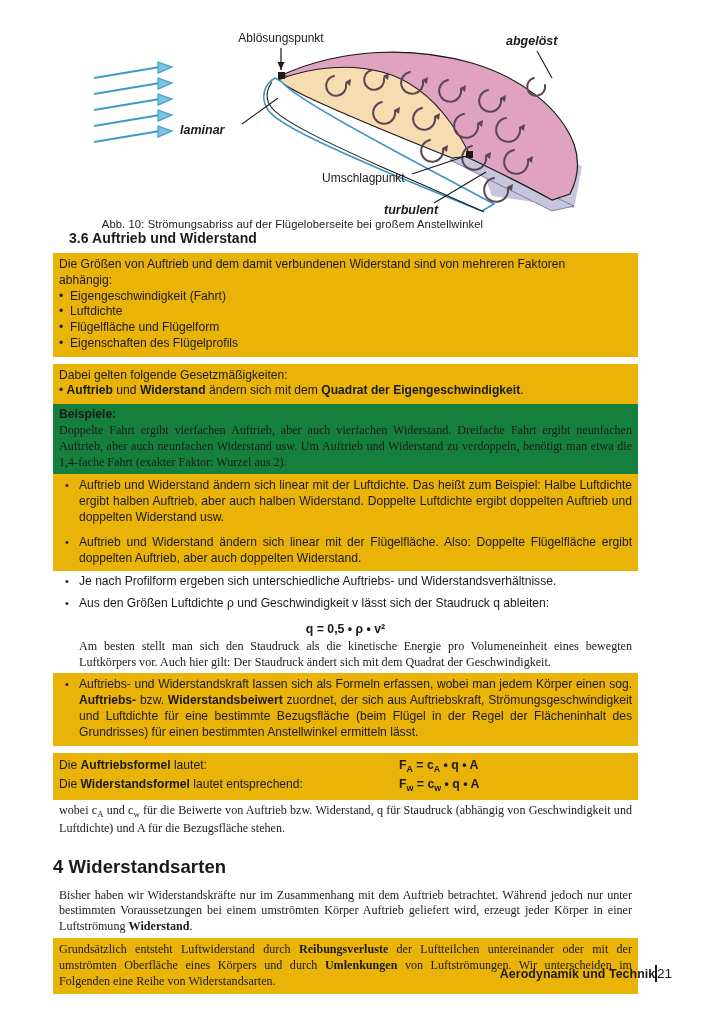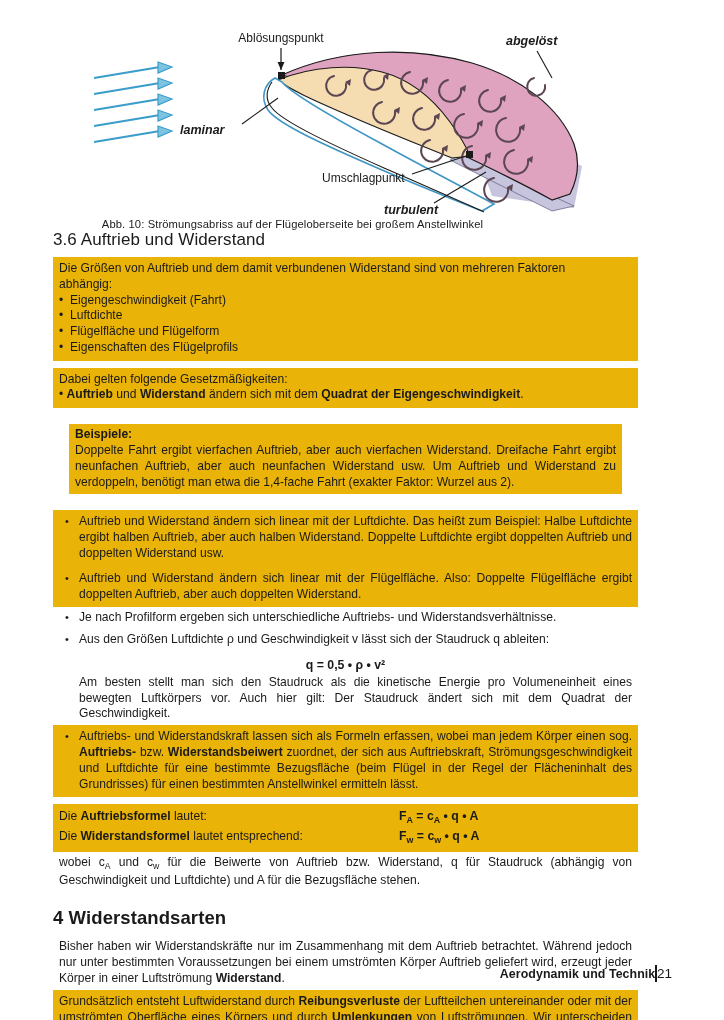--- a/index.html
+++ b/index.html
@@ -43,53 +43,53 @@
 
   
   .content {
     position: absolute;
     left: 53px;
     top: 230px;
     width: 585px;
   }
 
   h2.section-head {
-    font-size: 17px;
-    font-weight: normal;
-    margin: 0 0 7px 0;
+    font-size: 14px;
+    font-weight: bold;
+    margin: 0 0 7px 16px;
     letter-spacing: 0.005em;
   }
   h2.chapter-head {
     font-size: 18.5px;
     font-weight: bold;
     margin: 0;
     letter-spacing: 0.005em;
   }
 
   .box {
     background: #eab308;
     padding: 4px 6px 5px 6px;
     margin: 0;
   }
   .box-green {
-    background: #eab308;
+    background: #15803d;
     padding: 3px 6px 4px 6px;
-    margin: 16px;
+    margin: 0;
   }
   .plain {
     padding: 3px 6px 3px 6px;
     margin: 0;
   }
 
   p {
     margin: 0;
     font-size: 12.1px;
     line-height: 1.305;
   }
-  p.just { text-align: justify; }
+  p.just { text-align: justify; font-family: Liberation Serif, serif; }
 
   .bullet-dot {
     position: relative;
     padding-left: 11px;
     font-size: 12.1px;
     line-height: 1.305;
   }
   .bullet-dot::before {
     content: "•";
     position: absolute;

